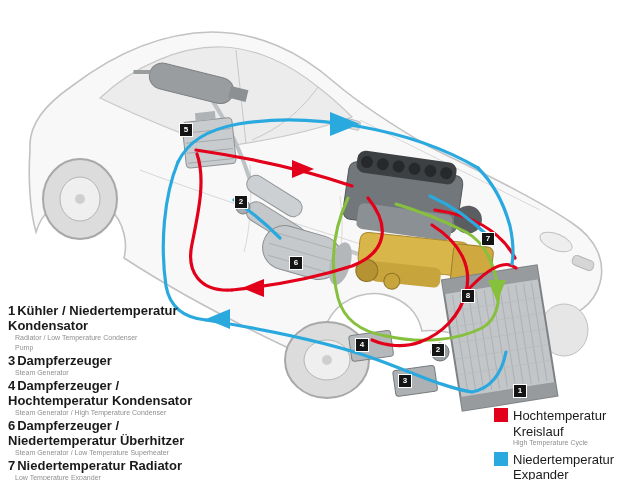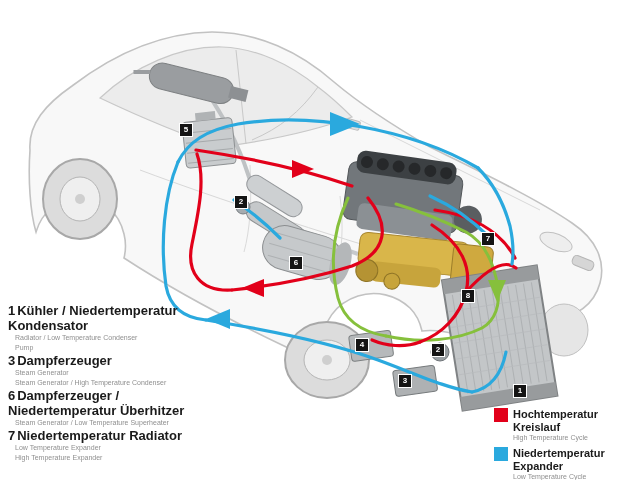--- a/index.html
+++ b/index.html
@@ -16,21 +16,21 @@
   .legend{position:absolute;left:8px;top:304px;width:190px;}
   .li{margin-bottom:2px;}
   .li .de{font-size:13px;font-weight:bold;color:#1a1a1a;line-height:1.15;}
   .li .num{margin-right:2px;}
   .li .en{font-size:7px;color:#8f8f8f;line-height:1.15;margin-left:7px;}
 
   
   .cylg{position:absolute;left:494px;top:408px;width:124px;}
   .cy{display:flex;align-items:flex-start;margin-bottom:4px;}
   .sw{width:14px;height:14px;margin-right:5px;flex:none;}
-  .cy .de{font-size:11px;font-weight:bold;color:#1a1a1a;line-height:1.2;}
+  .cy .de{font-size:13px;font-weight:normal;color:#1a1a1a;line-height:1.2;}
   .cy .en{font-size:7px;color:#8f8f8f;line-height:1.2;}
 </style>
 </head>
 <body>
 
 <div id="stage">
 
   <svg id="car-svg" width="620" height="480" viewBox="0 0 620 480">
 
     <g>
@@ -182,20 +182,21 @@
       <div class="en">Radiator / Low Temperature Condenser</div>
     </div>
     <div class="li">
       <div class="en">Pump</div>
     </div>
     <div class="li">
       <div class="de"><span class="num">3</span><span>Dampferzeuger</span></div>
       <div class="en">Steam Generator</div>
     </div>
     <div class="li">
+      <div class="de"><span class="num">4</span><span>Dampferzeuger / Hochtemperatur Kondensator</span></div>
       <div class="en">Steam Generator / High Temperature Condenser</div>
     </div>
     <div class="li">
       <div class="de"><span class="num">6</span><span>Dampferzeuger / Niedertemperatur Überhitzer</span></div>
       <div class="en">Steam Generator / Low Temperature Superheater</div>
     </div>
     <div class="li">
       <div class="de"><span class="num">7</span><span>Niedertemperatur Radiator</span></div>
       <div class="en">Low Temperature Expander</div>
     </div>

